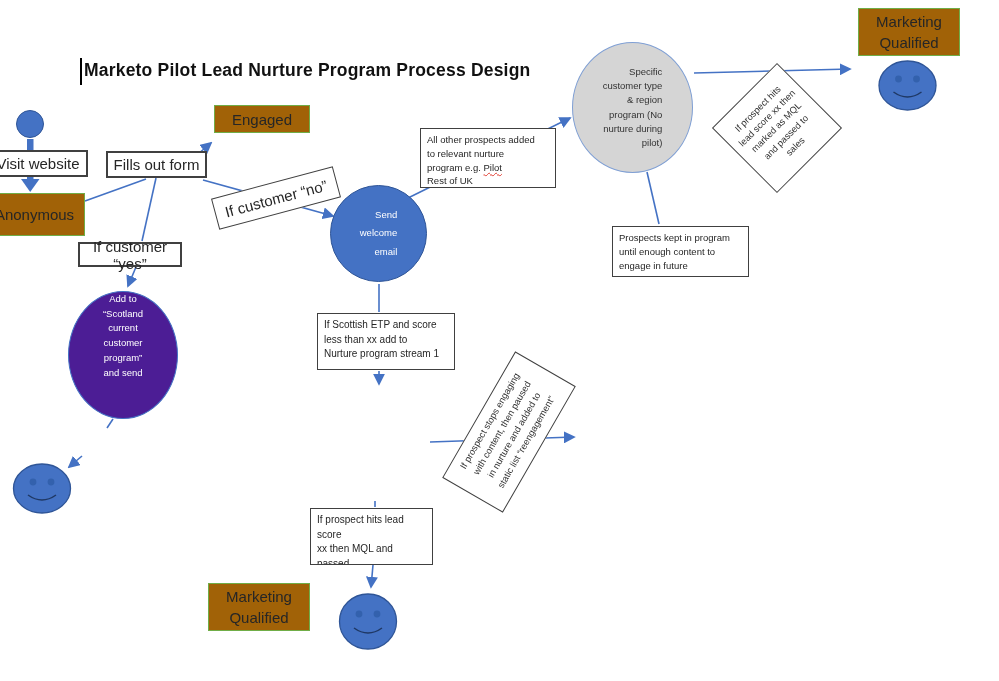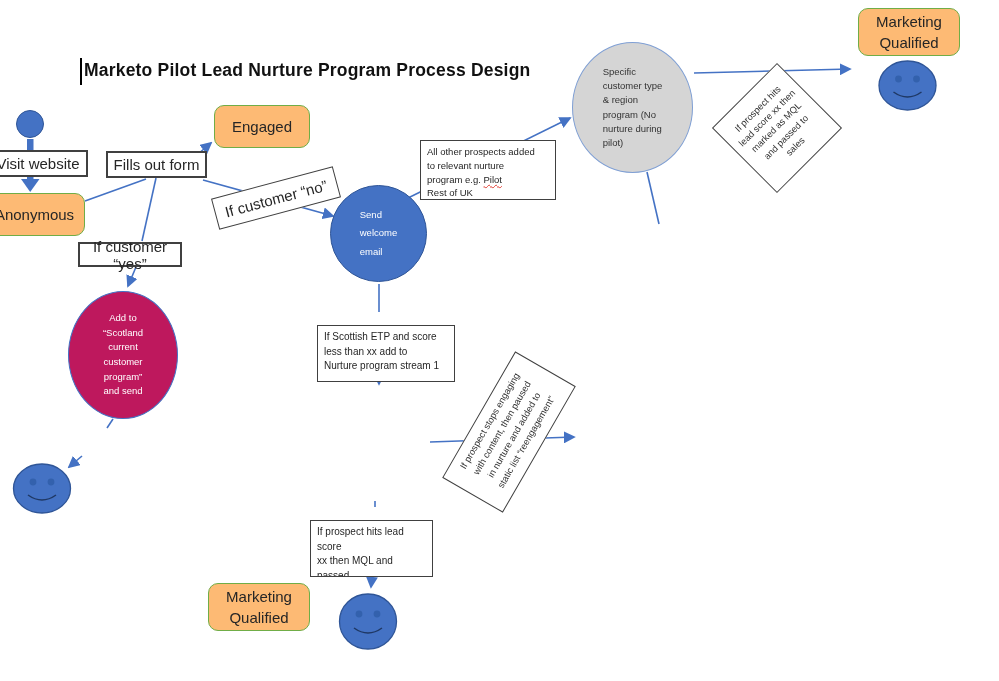--- a/index.html
+++ b/index.html
@@ -10,36 +10,36 @@
   #connectors{position:absolute;left:0;top:0;z-index:1;}
   .node{position:absolute;z-index:2;box-sizing:border-box;}
   .box{
     background:#fff;border:2px solid #404040;
     display:flex;align-items:center;justify-content:center;
     font-size:15px;text-align:center;
   }
   .box.small{
     border-width:1.5px;font-size:9.5px;line-height:1.45;
     align-items:flex-start;justify-content:flex-start;text-align:left;
-    padding:4px 6px;overflow:hidden;margin-top:12px;
+    padding:4px 6px;overflow:hidden;
   }
   .pill{
-    background:#fdba74;border:1.6px solid #70AD47;border-radius:10px;
+    background:#a16207;border:1.6px solid #70AD47;border-radius:0;
     display:flex;align-items:center;justify-content:center;
     font-size:15px;text-align:center;
   }
   .circle{
     border-radius:50%;display:flex;align-items:center;justify-content:center;
-    text-align:left;font-size:9.5px;
+    text-align:right;font-size:9.5px;
   }
   .blue{background:#4472C4;border:1.5px solid #2F5597;color:#fff;line-height:1.9;}
   .grey{background:#D5D5D5;border:1.5px solid #7F9FD4;color:#333;line-height:1.5;}
   .red-ellipse{
-    background:#be185d;border:1.5px solid #4472C4;border-radius:50%;
-    display:flex;align-items:center;justify-content:center;text-align:center;
+    background:#4c1d95;border:1.5px solid #4472C4;border-radius:50%;
+    display:flex;justify-content:center;text-align:center;
     color:#fff;font-size:9.5px;line-height:1.55;
   }
   .pre{white-space:pre-line;}
   .title{
     position:absolute;left:84px;top:60px;z-index:2;
     font-size:17.5px;font-weight:bold;color:#111;letter-spacing:0.2px;
   }
   .caret{position:absolute;left:80px;top:58px;width:1.5px;height:27px;background:#000;z-index:2;}
   .diamond{
     background:#fff;border:1.5px solid #404040;transform:rotate(45deg);
@@ -106,21 +106,21 @@
   </div>
 
   <div class="node pill" style="left:-16px;top:193px;width:101px;height:43px;">
     <span>Anonymous</span>
   </div>
 
   <div class="node box" style="left:106px;top:151px;width:101px;height:27px;">
     <span>Fills out form</span>
   </div>
 
-  <div class="node pill" style="left:214px;top:105px;width:96px;height:43px;">
+  <div class="node pill" style="left:214px;top:105px;width:96px;height:28px;">
     <span>Engaged</span>
   </div>
 
   <div class="node tilt-label" style="left:213px;top:182px;width:126px;height:32px;transform:rotate(-15deg);">
     <span>If customer “no”</span>
   </div>
 
   <div class="node box" style="left:78px;top:242px;width:104px;height:25px;">
     <span>If customer “yes”</span>
   </div>
@@ -179,20 +179,25 @@
 Qualified</span>
   </div>
 
   <svg class="node" style="left:877px;top:60px;" width="61" height="51" viewBox="0 0 60 51">
     <ellipse cx="30" cy="25.5" rx="28.5" ry="24.5" fill="#4472C4" stroke="#2F5597" stroke-width="1.3"></ellipse>
     <circle cx="21" cy="19" r="3.4" fill="#3361AD"></circle>
     <circle cx="39" cy="19" r="3.4" fill="#3361AD"></circle>
     <path d="M16,32 Q30,42 44,32" fill="none" stroke="#1F3864" stroke-width="1.5"></path>
   </svg>
 
+  <div class="node box small" style="left:612px;top:226px;width:137px;height:51px;">
+    <span class="pre">Prospects kept in program
+until enough content to
+engage in future</span>
+  </div>
 
   <div class="node box small" style="left:317px;top:313px;width:138px;height:57px;font-size:10px;">
     <span class="pre">If Scottish ETP and score
 less than xx add to
 Nurture program stream 1</span>
   </div>
 
 
   <div class="node tilt-note" style="left:436px;top:397px;width:146px;height:70px;transform:rotate(-60deg);">
     <span class="pre">If prospect stops engaging

